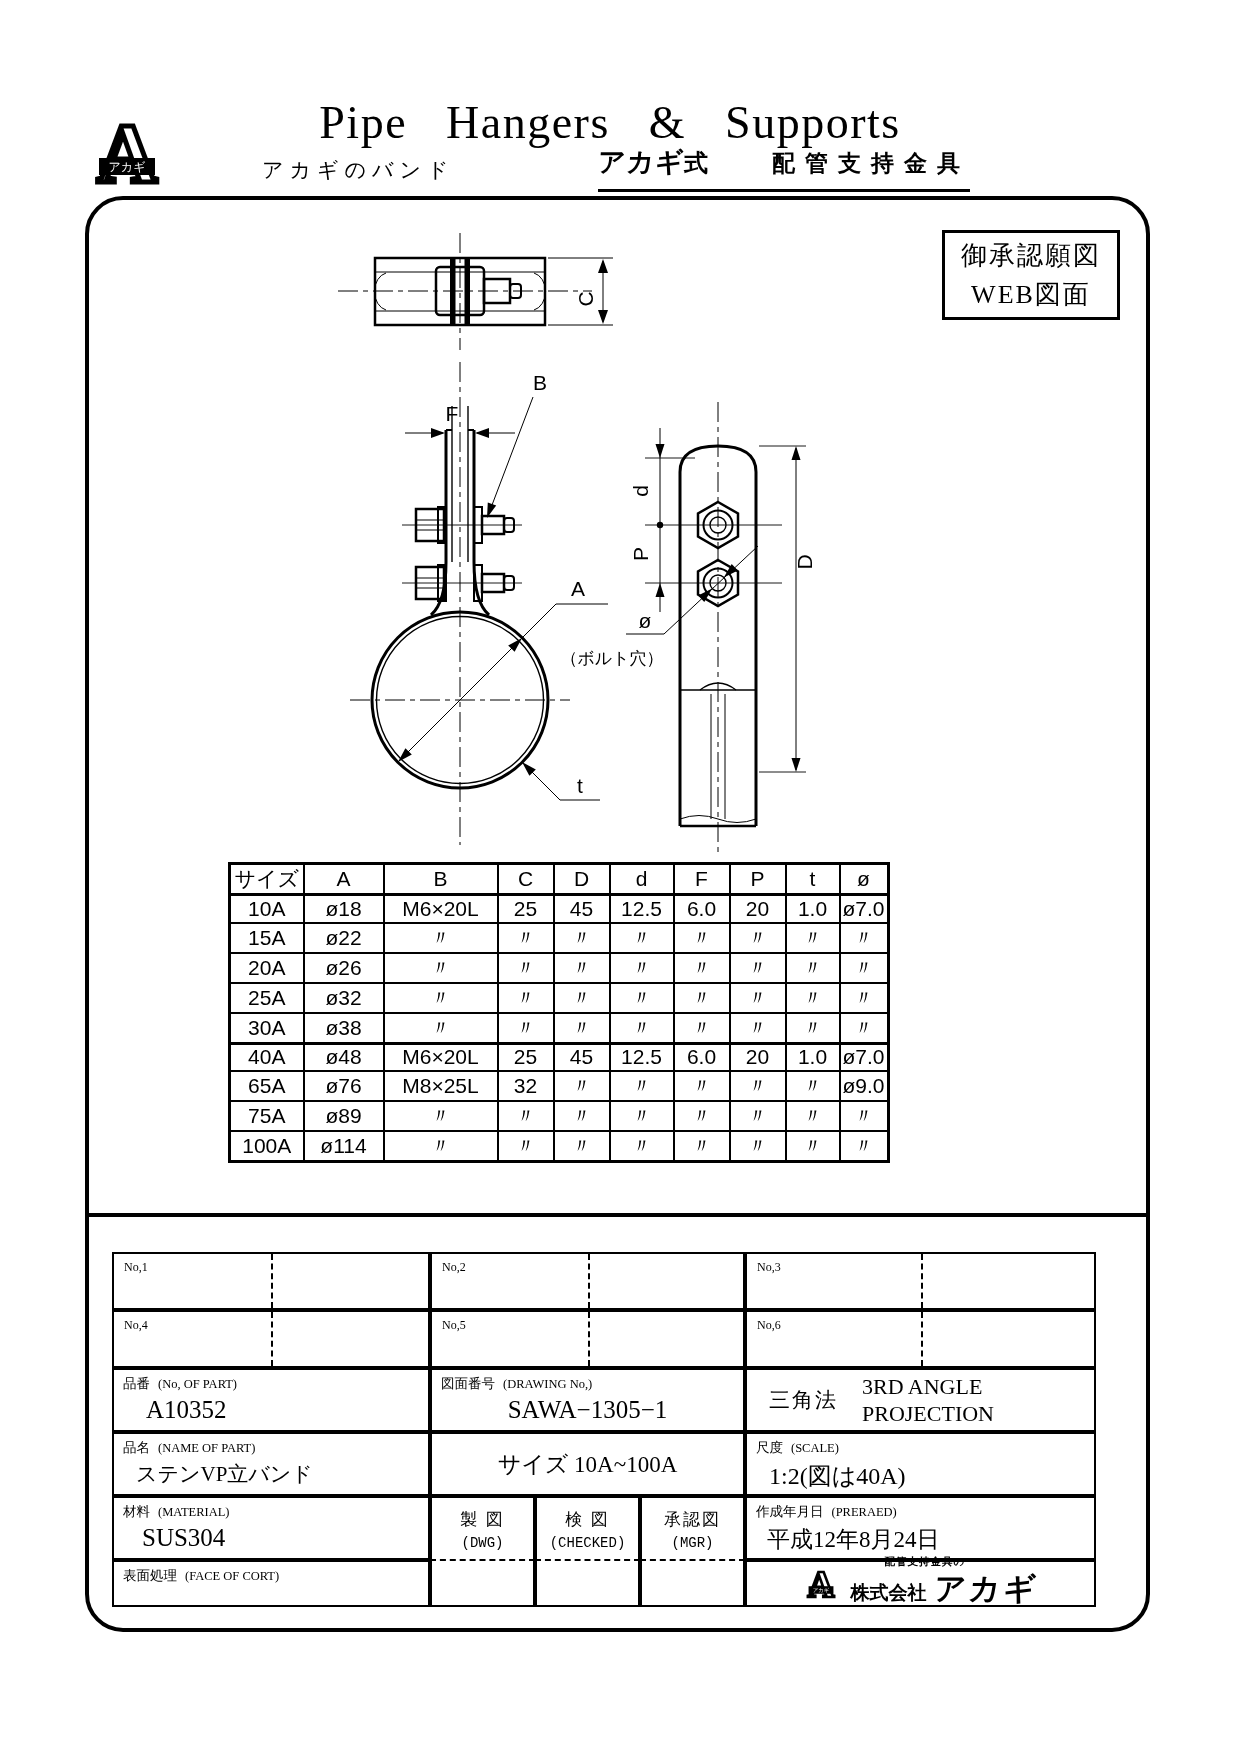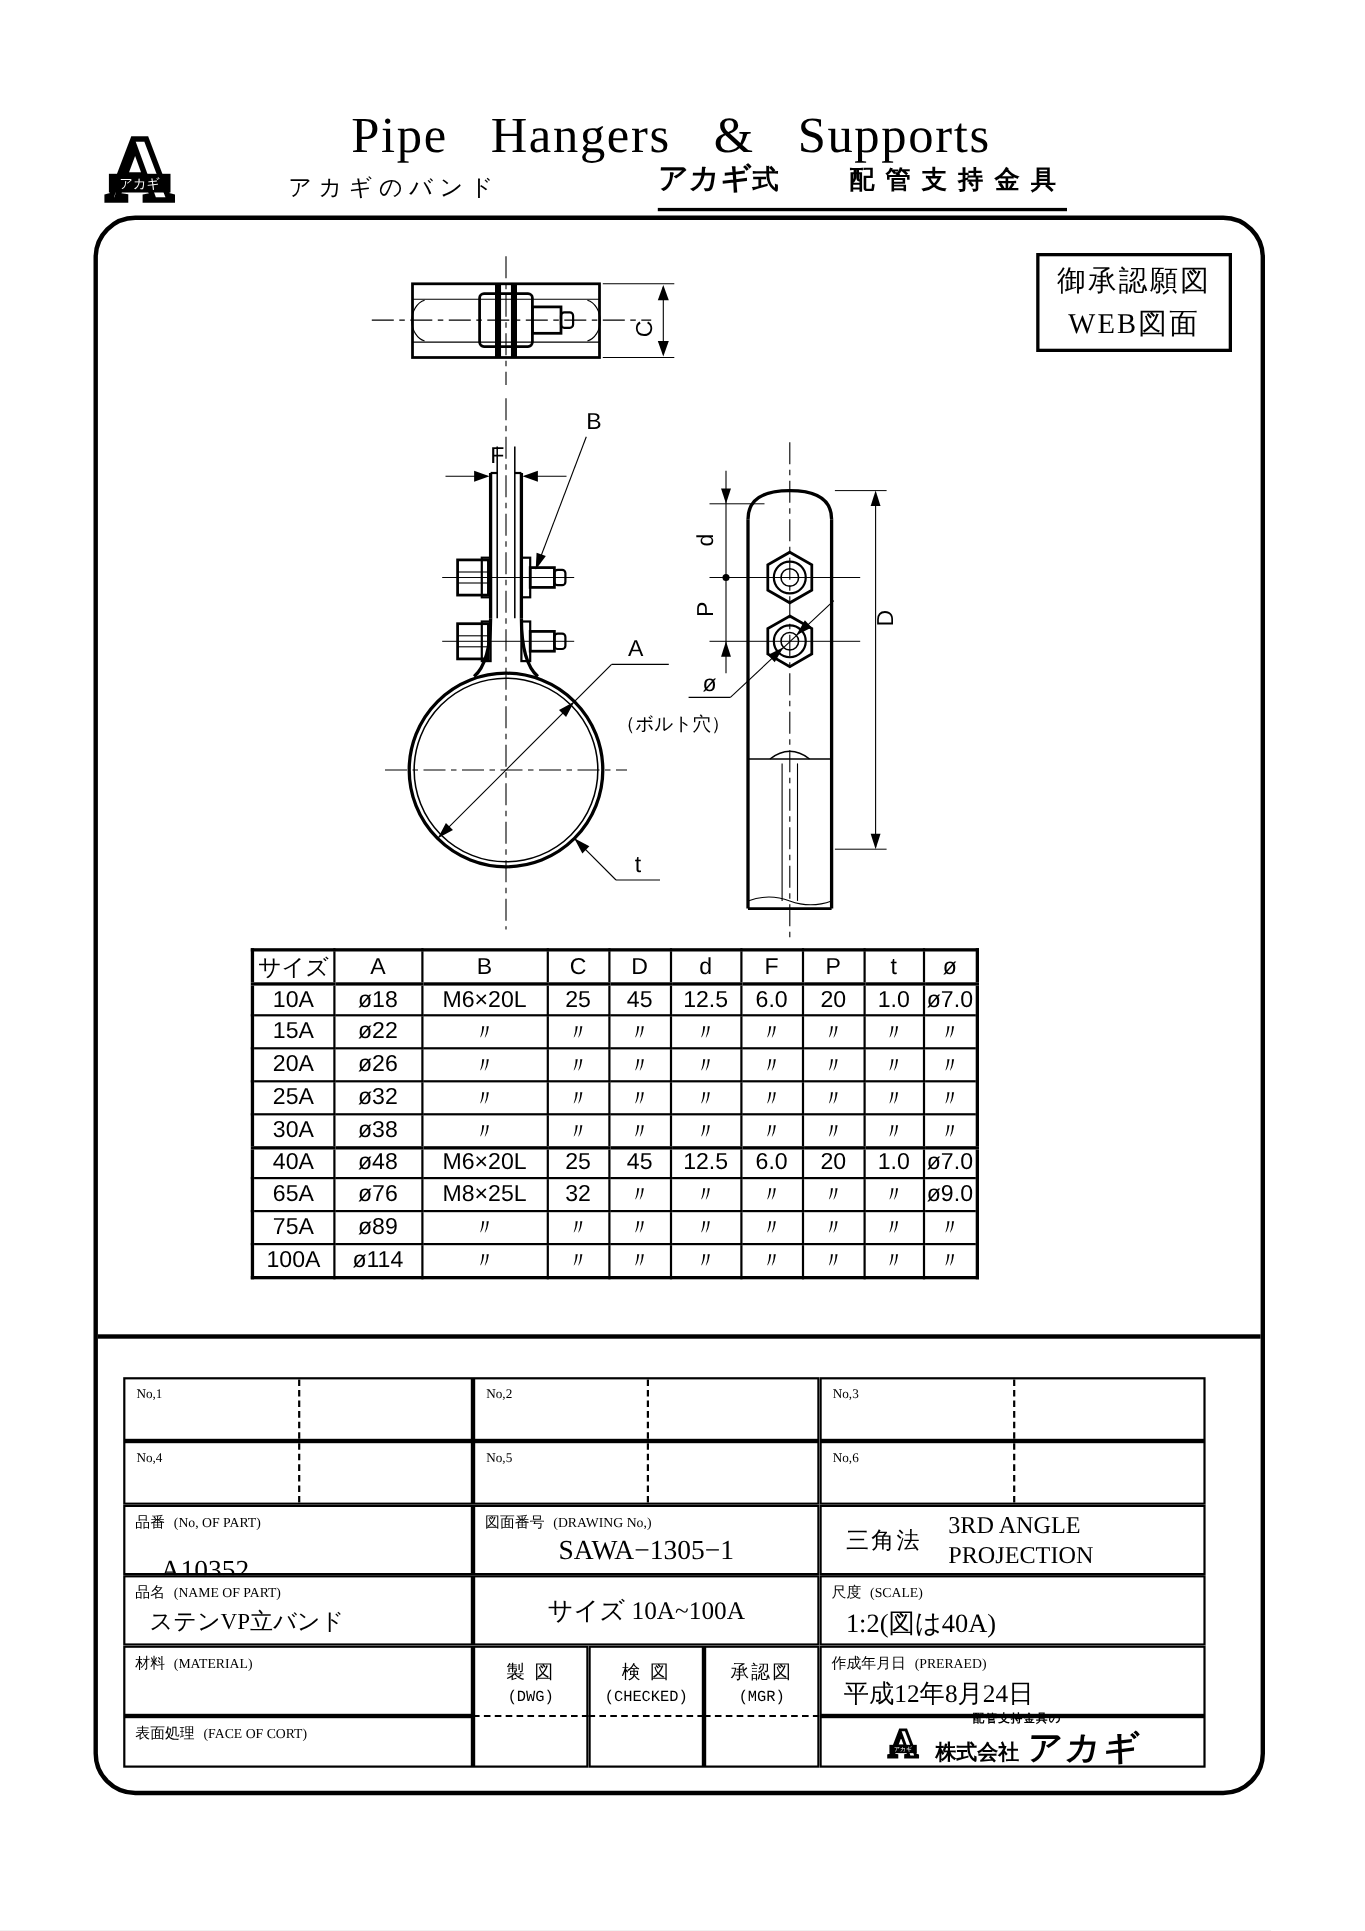--- a/index.html
+++ b/index.html
@@ -404,21 +404,21 @@
     </div>
     <div class="tbc no-cell" style="left:430px; top:1310px; width:315px; height:58px;">
       <span>No,5</span><div class="no-dash"></div>
     </div>
     <div class="tbc no-cell" style="left:745px; top:1310px; width:351px; height:58px;">
       <span>No,6</span><div class="no-dash"></div>
     </div>
 
     <div class="tbc" style="left:112px; top:1368px; width:318px; height:64px;">
       <div class="cell-label"><span>品番</span><span class="en">(No, OF PART)</span></div>
-      <div class="cell-value serif-val" style="padding-left:32px; font-size:25px;margin-top:18px;">A10352</div>
+      <div class="cell-value serif-val" style="padding-left:32px; font-size:25px;">A10352</div>
     </div>
     <div class="tbc" style="left:430px; top:1368px; width:315px; height:64px;">
       <div class="cell-label"><span>図面番号</span><span class="en">(DRAWING No,)</span></div>
       <div class="cell-value serif-val" style="text-align:center; font-size:25px;">SAWA−1305−1</div>
     </div>
     <div class="tbc proj-cell" style="left:745px; top:1368px; width:351px; height:64px;">
       <span class="proj-jp">三角法</span>
       <span class="proj-en">
         <span style="display:block">3RD ANGLE</span>
         <span style="display:block">PROJECTION</span>
@@ -432,20 +432,21 @@
     <div class="tbc" style="left:430px; top:1432px; width:315px; height:64px;">
       <div class="center-val">サイズ 10A~100A</div>
     </div>
     <div class="tbc" style="left:745px; top:1432px; width:351px; height:64px;">
       <div class="cell-label"><span>尺度</span><span class="en">(SCALE)</span></div>
       <div class="cell-value serif-val" style="padding-left:22px; font-size:24px;">1:2(図は40A)</div>
     </div>
 
     <div class="tbc" style="left:112px; top:1496px; width:318px; height:64px;">
       <div class="cell-label"><span>材料</span><span class="en">(MATERIAL)</span></div>
+      <div class="cell-value serif-val" style="padding-left:28px; font-size:25px;">SUS304</div>
     </div>
     <div class="tbc" style="left:112px; top:1560px; width:318px; height:47px;">
       <div class="cell-label"><span>表面処理</span><span class="en">(FACE OF CORT)</span></div>
     </div>
 
     <div class="tbc sign-cell" style="left:430px; top:1496px; width:105px; height:111px;">
       <span class="jp">製 図</span>
       <span class="en">(DWG)</span>
       <div class="sign-dash"></div>
     </div>

